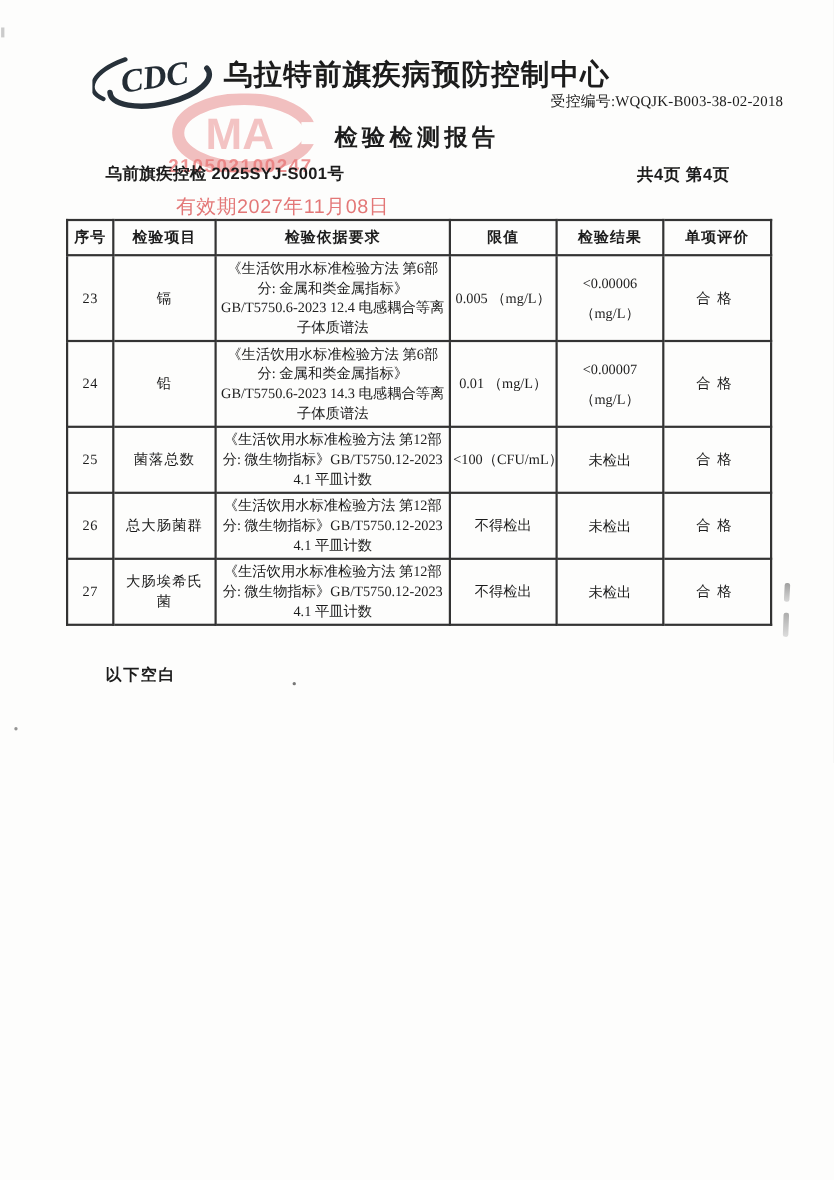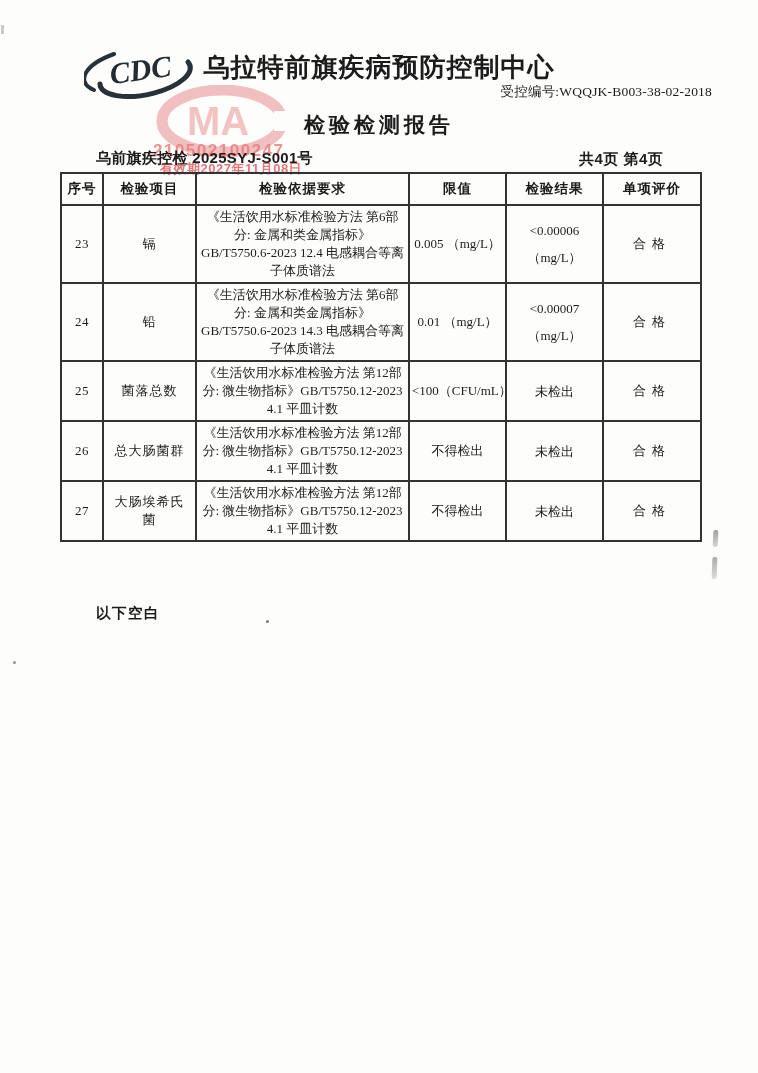--- a/index.html
+++ b/index.html
@@ -30,27 +30,27 @@
     position:absolute;left:531px;top:150px;font-size:15px;font-weight:bold;z-index:2;letter-spacing:.5px;margin-left:48px;
   }
 
   
   .cma-stamp{position:absolute;left:156px;top:85px;width:138px;height:74px;z-index:1;opacity:.85;}
   .stamp-number{
     position:absolute;left:153px;top:141px;z-index:1;
     font-size:17px;letter-spacing:1.5px;color:rgba(233,120,120,.8);font-weight:bold;
   }
   .stamp-date{
-    position:absolute;left:160px;top:160px;z-index:1;
-    font-size:13px;letter-spacing:.5px;color:rgba(222,95,95,.85);font-weight:bold;
+    position:absolute;left:160px;top:176px;z-index:1;
+    font-size:18px;letter-spacing:.5px;color:rgba(222,95,95,.85);font-weight:normal;
   }
 
   
   table.results{
-    position:absolute;left:60px;top:172px;width:640px;z-index:2;
+    position:absolute;left:60px;top:199px;width:640px;z-index:2;
     border-collapse:collapse;table-layout:fixed;background:transparent;
   }
   table.results th,table.results td{
     border:2px solid #333;text-align:center;vertical-align:middle;
     font-size:13px;padding:2px 2px;overflow:hidden;
   }
   table.results th{height:26px;font-weight:bold;letter-spacing:1px;font-size:13.5px;}
   td.c-no{font-size:13px;letter-spacing:.5px;margin-top:27px;}
   td.c-item{white-space:pre-line;line-height:18px;letter-spacing:1px;}
   td.c-basis{white-space:pre-line;line-height:18px;font-size:12.5px;padding:3px 2px;}

